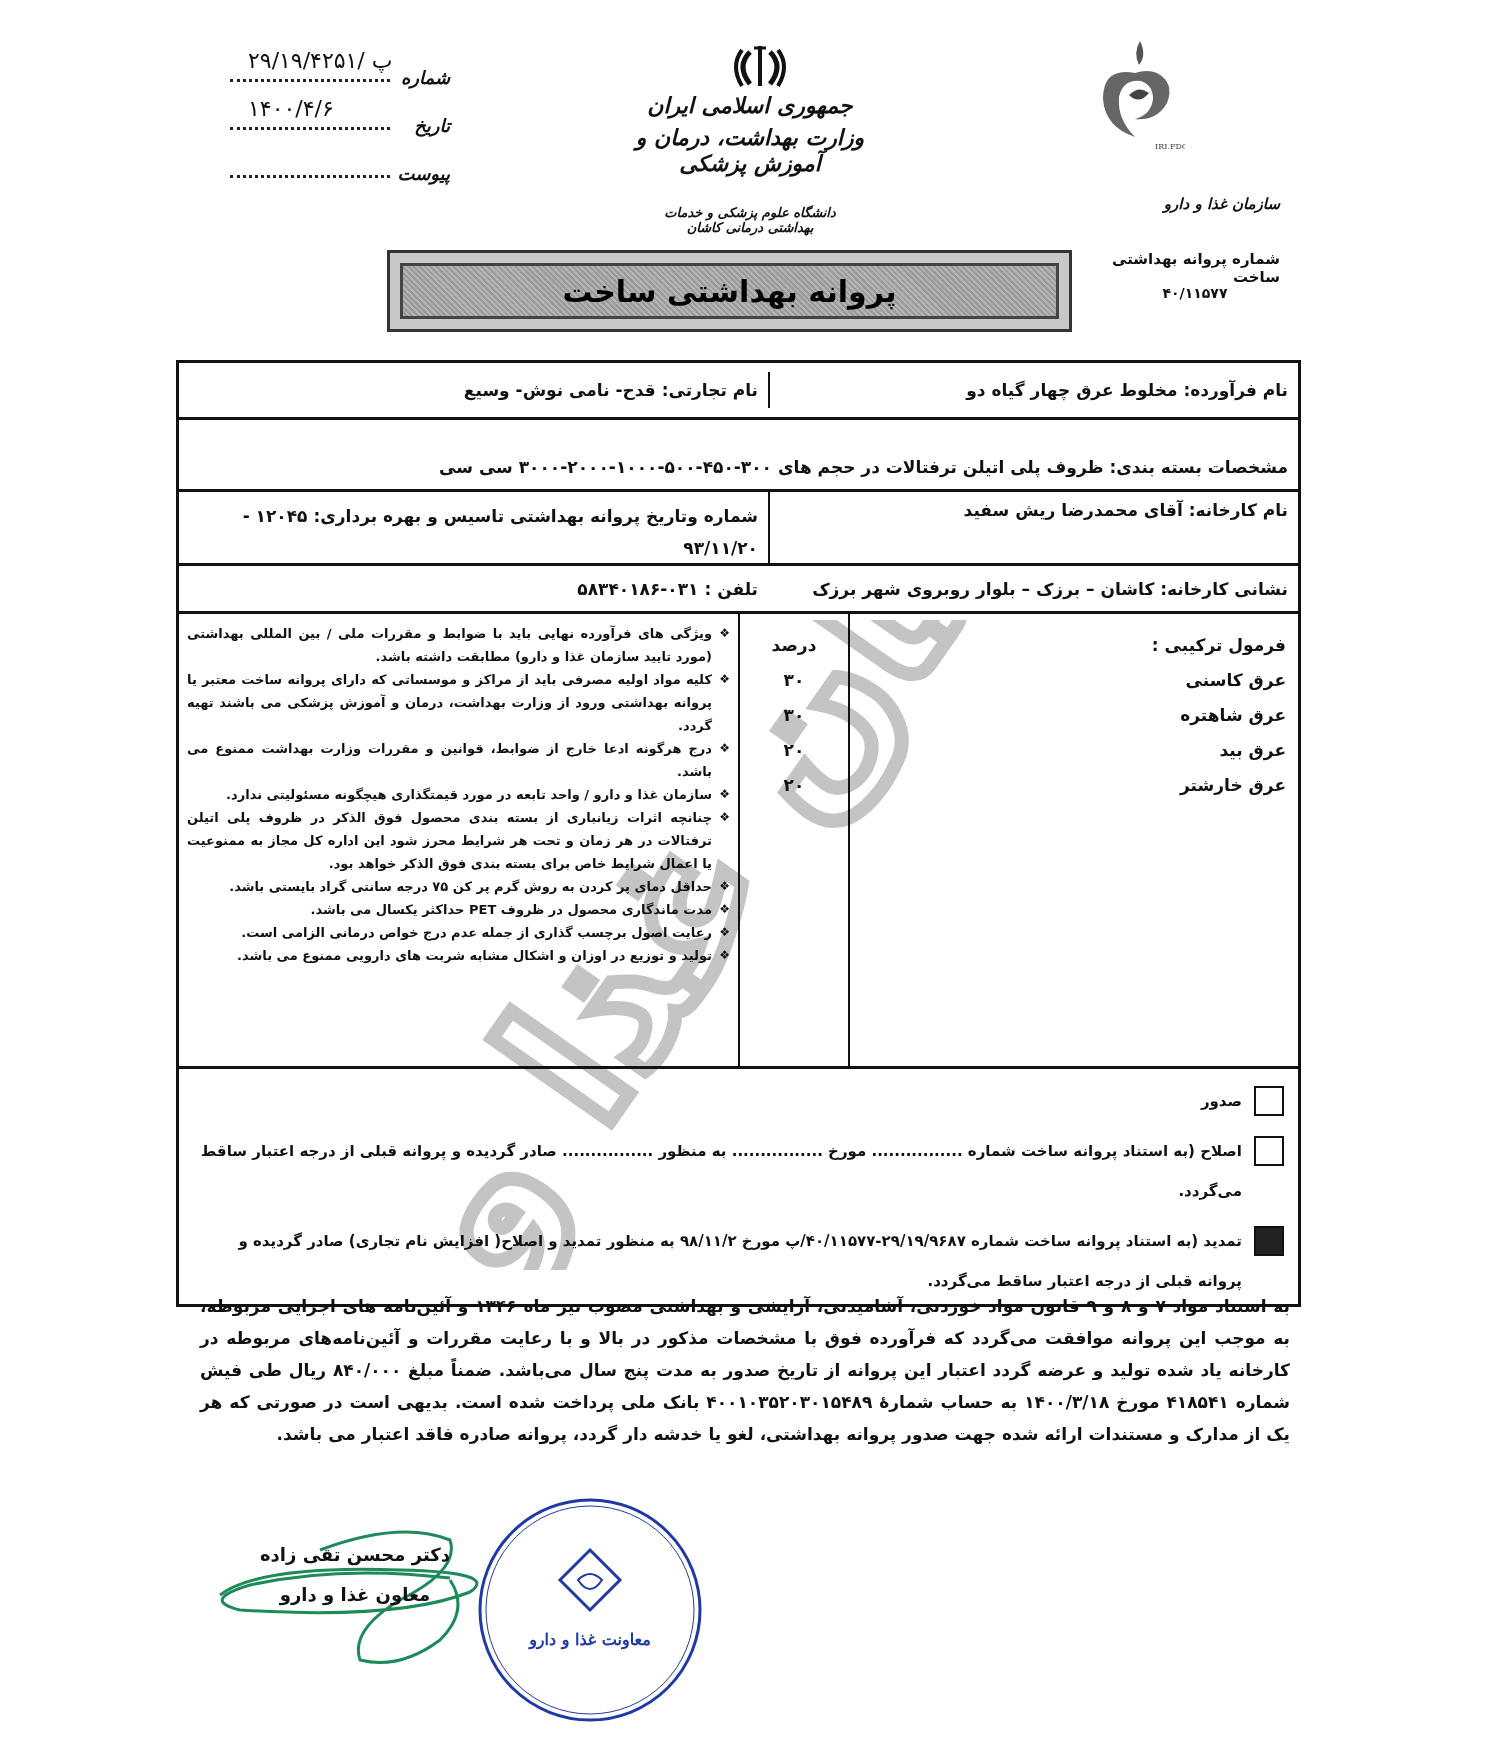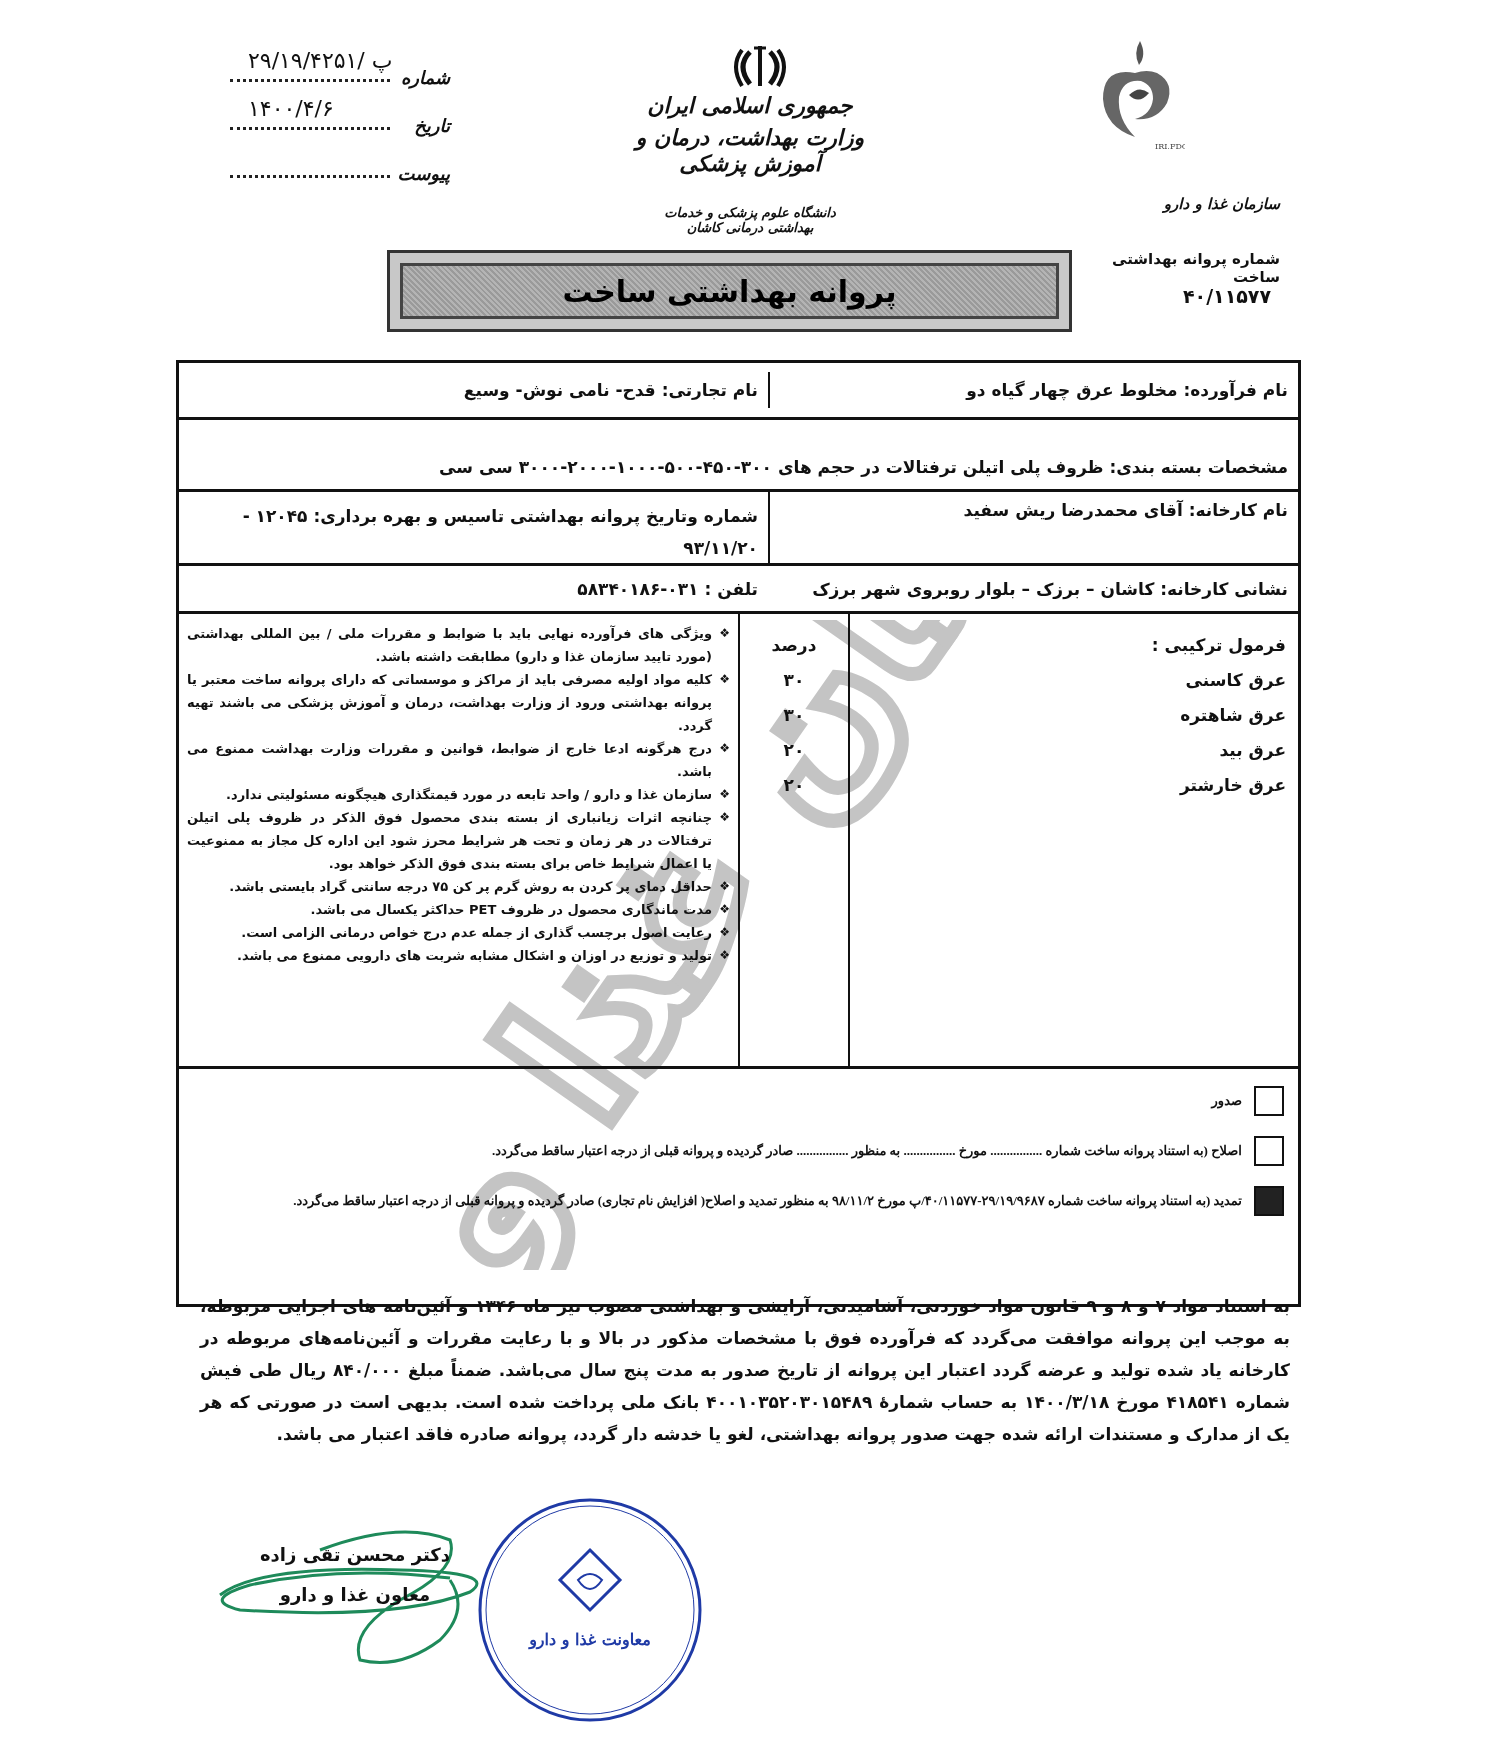--- a/index.html
+++ b/index.html
@@ -15,21 +15,21 @@
 
   .emblem { position: absolute; left: 728px; top: 42px; width: 64px; height: 48px; }
   .ministry { position: absolute; left: 620px; top: 92px; width: 260px; text-align: center; direction: rtl; font-family: "DejaVu Serif", serif; font-style: italic; font-weight: bold; }
   .ministry .l1 { font-size: 22px; }
   .ministry .l2 { font-size: 22px; margin-top: 6px; }
   .univ { position: absolute; left: 640px; top: 205px; width: 220px; text-align: center; direction: rtl; font-family: "DejaVu Serif", serif; font-style: italic; font-size: 13px; font-weight: bold; }
 
   .fda-logo { position: absolute; left: 1095px; top: 35px; width: 90px; height: 120px; }
   .fda-name { position: absolute; left: 1150px; top: 195px; width: 130px; direction: rtl; text-align: right; font-family: "DejaVu Serif", serif; font-style: italic; font-weight: bold; font-size: 15px; }
   .lic-label { position: absolute; left: 1090px; top: 250px; width: 190px; direction: rtl; text-align: right; font-weight: bold; font-size: 15px; }
-  .lic-num { position: absolute; left: 1150px; top: 285px; width: 90px; direction: rtl; text-align: center; font-weight: bold; font-size: 19px; margin-left: 32px; }
+  .lic-num { position: absolute; left: 1150px; top: 285px; width: 90px; direction: rtl; text-align: center; font-weight: bold; font-size: 14px; }
 
   .title-box { position: absolute; left: 387px; top: 250px; width: 685px; height: 82px; border: 3px solid #333;
     background: repeating-linear-gradient(45deg, #9a9a9a 0 2px, #b4b4b4 2px 4px);
     box-shadow: inset 0 0 0 10px #c8c8c8, inset 0 0 0 13px #444; display: flex; align-items: center; justify-content: center; }
   .title-box span { font-size: 30px; font-weight: bold; color: #000; direction: rtl; }
 
   
   .tbl { position: absolute; left: 176px; top: 360px; width: 1125px; border: 3px solid #111; }
   .trow { display: flex; direction: rtl; border-bottom: 3px solid #111; }
   .trow:last-child { border-bottom: none; }
@@ -43,21 +43,21 @@
   .r6 { height: 235px; }
 
   .formula-col { width: 450px; padding: 14px 12px; font-weight: bold; font-size: 17px; border-left: 2px solid #111; position: relative; }
   .formula-col .fl { line-height: 35px; }
   .pct-col { width: 110px; text-align: center; padding-top: 14px; font-weight: bold; font-size: 17px; border-left: 2px solid #111; }
   .pct-col .pl { line-height: 35px; }
   .notes-col { flex: 1; padding: 8px 8px; font-weight: bold; font-size: 13px; line-height: 23px; }
   .note { position: relative; padding-right: 18px; text-align: justify; }
   .note::before { content: "❖"; position: absolute; right: 0; top: 0; font-size: 12px; }
 
-  .opts { padding: 12px 14px; direction: rtl; font-weight: bold; font-size: 13px; font-family: Liberation Serif, serif; }
+  .opts { padding: 12px 14px; direction: rtl; font-weight: bold; font-size: 15px; }
   .opt { display: flex; align-items: flex-start; margin-bottom: 10px; line-height: 40px; }
   .chk { width: 30px; height: 30px; border: 2px solid #111; margin-left: 12px; margin-top: 5px; flex-shrink: 0; background: #fff; }
   .chk.checked { background: #222; }
 
   .para { position: absolute; left: 200px; top: 1290px; width: 1090px; direction: rtl; text-align: justify; font-weight: bold; font-size: 17px; line-height: 32px; text-align-last: right; }
 
   .signer { position: absolute; left: 240px; top: 1535px; width: 230px; direction: rtl; text-align: center; font-weight: bold; font-size: 18px; line-height: 40px; }
   .sign-svg { position: absolute; left: 200px; top: 1510px; width: 320px; height: 170px; }
   .stamp { position: absolute; left: 470px; top: 1490px; width: 240px; height: 240px; }
 

